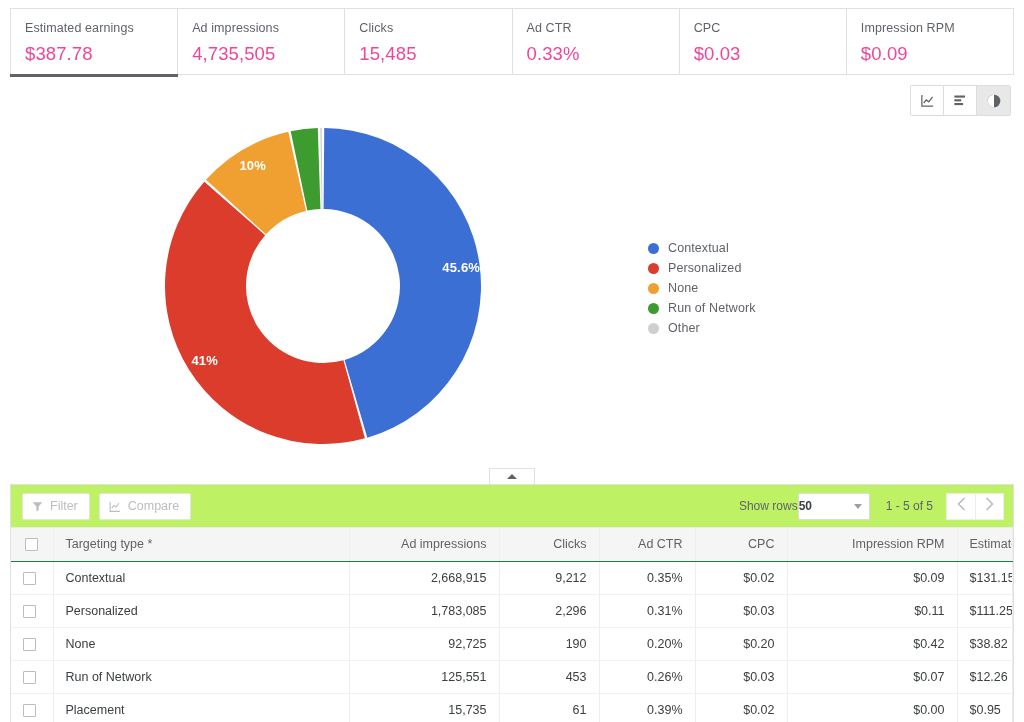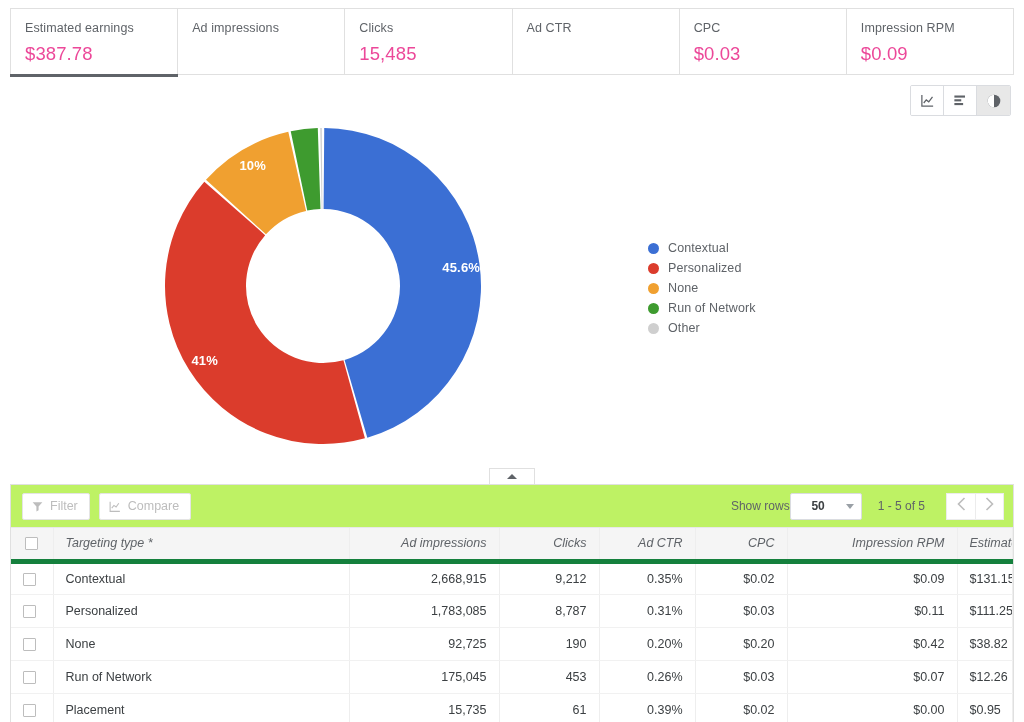--- a/index.html
+++ b/index.html
@@ -194,32 +194,32 @@
     display: flex; align-items: center;
     justify-content: space-between;
     padding: 0 7px 0 0;
     font-size: 12px;
     color: #3c4043;
     cursor: pointer;
     background: #fff;
     margin-right: 16px;
   }
   .rows-select .val {
-    flex: 1; text-align: center; font-weight: bold; font-size: 12px;
+    flex: 1; text-align: left; font-weight: bold; font-size: 12px;
   }
   .rows-select .arw {
     width: 0; height: 0;
     border-left: 4px solid transparent;
     border-right: 4px solid transparent;
     border-top: 5px solid #9aa0a6;
   }
   .range-text {
     font-size: 12px;
     color: #5f6368;
-    margin-right: 21px;
+    margin-right: 13px;
   }
   .pager {
     display: flex;
   }
   .pager-btn {
     width: 29px; height: 27px;
     display: flex; align-items: center; justify-content: center;
     border: 1px solid #ececec;
     border-right: none;
     background: #fff;
@@ -233,22 +233,21 @@
     font-weight: normal;
     border-right: 1px solid #eeeeee;
     padding: 0 12px;
     height: 33px;
     white-space: nowrap;
     overflow: hidden;
   }
   table.data th {
     background: #f5f5f5;
     color: #5f6368;
-    border-bottom: 5px solid #15803d;
-    font-style: italic;
+    border-bottom: 1px solid #15803d;
   }
   table.data td {
     color: #3c4043;
     border-bottom: 1px solid #f1f1f1;
     background: #fff;
   }
   th.c-check, td.c-check {
     width: 42px; padding: 0 0 0 14px; border-right: none;
   }
   th.c-name, td.c-name { width: 296px; text-align: left; }
@@ -274,27 +273,29 @@
 <div class="metric-strip" id="metricStrip">
     <div class="metric-tab active">
       <div class="metric-label">Estimated earnings</div>
       <div class="metric-value">$387.78</div>
       <div class="metric-underline"></div>
       <div class="metric-caret"></div>
       <div class="metric-caret-mask"></div>
     </div>
     <div class="metric-tab">
       <div class="metric-label">Ad impressions</div>
+      <div class="metric-value">4,735,505</div>
     </div>
     <div class="metric-tab">
       <div class="metric-label">Clicks</div>
       <div class="metric-value">15,485</div>
     </div>
     <div class="metric-tab">
       <div class="metric-label">Ad CTR</div>
+      <div class="metric-value">0.33%</div>
     </div>
     <div class="metric-tab">
       <div class="metric-label">CPC</div>
       <div class="metric-value">$0.03</div>
     </div>
     <div class="metric-tab">
       <div class="metric-label">Impression RPM</div>
       <div class="metric-value">$0.09</div>
     </div>
   </div>
@@ -442,40 +443,40 @@
           <td class="c-clk">9,212</td>
           <td class="c-ctr">0.35%</td>
           <td class="c-cpc">$0.02</td>
           <td class="c-rpm">$0.09</td>
           <td class="c-earn">$131.15</td>
         </tr>
         <tr>
           <td class="c-check"><span class="chk"></span></td>
           <td class="c-name">Personalized</td>
           <td class="c-imp">1,783,085</td>
-          <td class="c-clk">8,787</td>
+          <td class="c-clk">2,296</td>
           <td class="c-ctr">0.31%</td>
           <td class="c-cpc">$0.03</td>
           <td class="c-rpm">$0.11</td>
           <td class="c-earn">$111.25</td>
         </tr>
         <tr>
           <td class="c-check"><span class="chk"></span></td>
           <td class="c-name">None</td>
           <td class="c-imp">92,725</td>
           <td class="c-clk">190</td>
           <td class="c-ctr">0.20%</td>
           <td class="c-cpc">$0.20</td>
           <td class="c-rpm">$0.42</td>
           <td class="c-earn">$38.82</td>
         </tr>
         <tr>
           <td class="c-check"><span class="chk"></span></td>
           <td class="c-name">Run of Network</td>
-          <td class="c-imp">175,045</td>
+          <td class="c-imp">125,551</td>
           <td class="c-clk">453</td>
           <td class="c-ctr">0.26%</td>
           <td class="c-cpc">$0.03</td>
           <td class="c-rpm">$0.07</td>
           <td class="c-earn">$12.26</td>
         </tr>
         <tr>
           <td class="c-check"><span class="chk"></span></td>
           <td class="c-name">Placement</td>
           <td class="c-imp">15,735</td>

